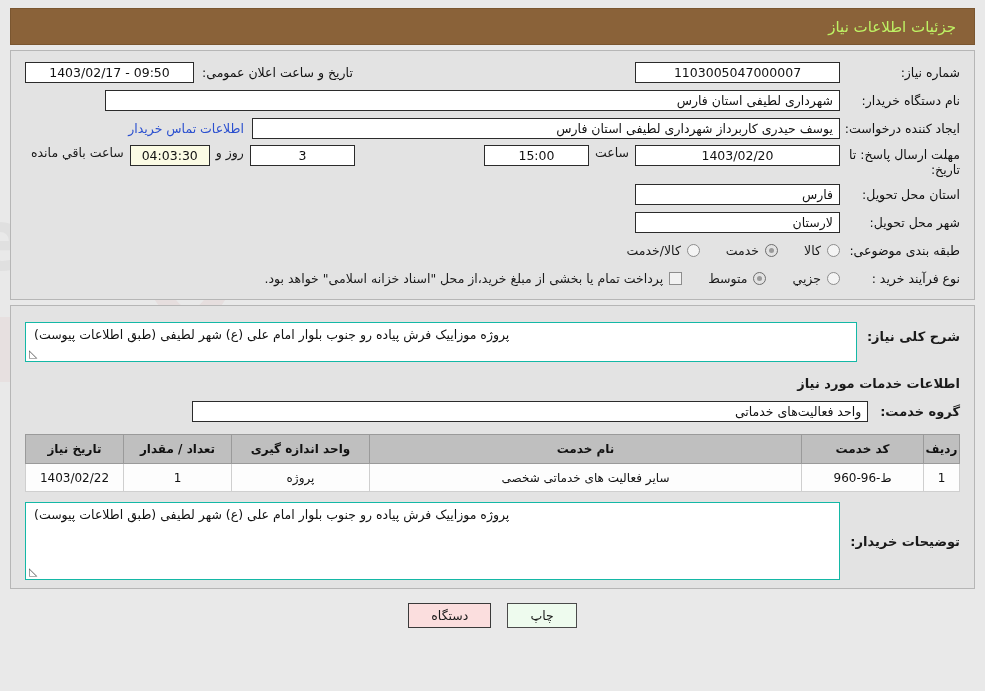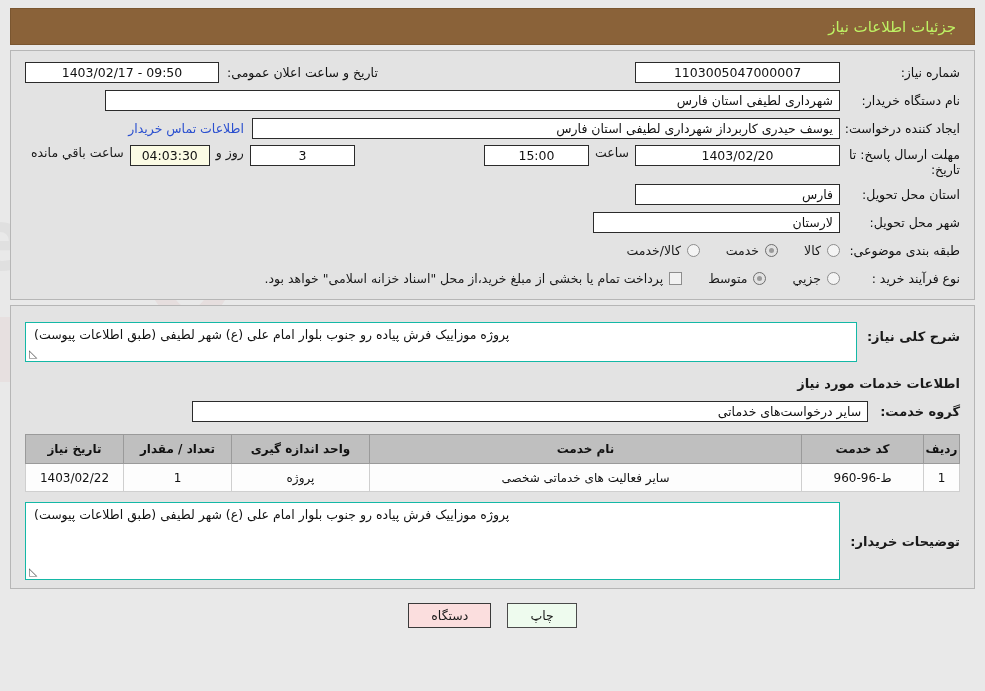--- a/index.html
+++ b/index.html
@@ -261,21 +261,21 @@
 
   <div class="titlebar">جزئیات اطلاعات نیاز</div>
 
   <div class="panel">
 
     <div class="row">
       <div class="lbl w160">شماره نیاز:</div>
       <div class="fld" style="width:205px">1103005047000007</div>
       <div class="spacer"></div>
       <div class="lbl">تاریخ و ساعت اعلان عمومی:</div>
-      <div class="fld" style="width:194px">09:50 - 1403/02/17</div>
+      <div class="fld" style="width:169px">09:50 - 1403/02/17</div>
     </div>
 
     <div class="row">
       <div class="lbl w160">نام دستگاه خریدار:</div>
       <div class="fld right" style="width:735px">شهرداری لطیفی استان فارس</div>
     </div>
 
     <div class="row">
       <div class="lbl w160">ایجاد کننده درخواست:</div>
       <div class="fld right" style="width:588px">یوسف حیدری کاربرداز شهرداری لطیفی استان فارس</div>
@@ -294,21 +294,21 @@
       <div class="plain">ساعت باقي مانده</div>
     </div>
 
     <div class="row">
       <div class="lbl w160">استان محل تحویل:</div>
       <div class="fld right" style="width:205px">فارس</div>
     </div>
 
     <div class="row">
       <div class="lbl w160">شهر محل تحویل:</div>
-      <div class="fld right" style="width:247px">لارستان</div>
+      <div class="fld right" style="width:205px">لارستان</div>
     </div>
 
     <div class="row">
       <div class="lbl w160">طبقه بندی موضوعی:</div>
 
       <div class="radio-wrap">
         <span class="radio"></span>
         <span class="radio-label">کالا</span>
       </div>
 
@@ -351,21 +351,21 @@
       <div class="textarea" style="width:100%;height:40px">
         <span>پروژه موزاییک فرش پیاده رو جنوب بلوار امام علی (ع) شهر لطیفی (طبق اطلاعات پیوست)</span>
         <span class="grip">◺</span>
       </div>
     </div>
 
     <div class="section-title">اطلاعات خدمات مورد نیاز</div>
 
     <div class="group-row">
       <div class="group-lbl">گروه خدمت:</div>
-      <div class="fld right" style="width:676px">سایر درخواست‌های خدماتی</div>
+      <div class="fld right" style="width:676px">واحد فعالیت‌های خدماتی</div>
     </div>
 
     <table class="svc">
       <thead>
         <tr>
           <th style="width:36px">ردیف</th>
           <th style="width:122px">کد خدمت</th>
           <th>نام خدمت</th>
           <th style="width:138px">واحد اندازه گیری</th>
           <th style="width:108px">تعداد / مقدار</th>

